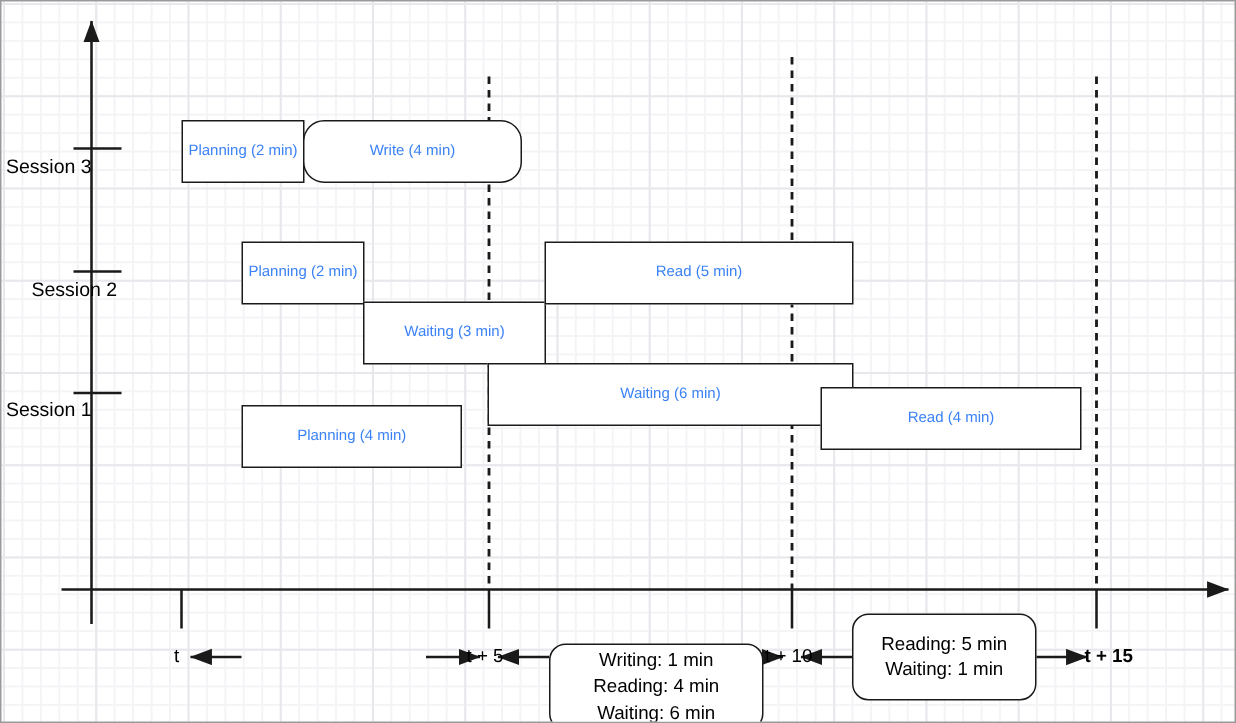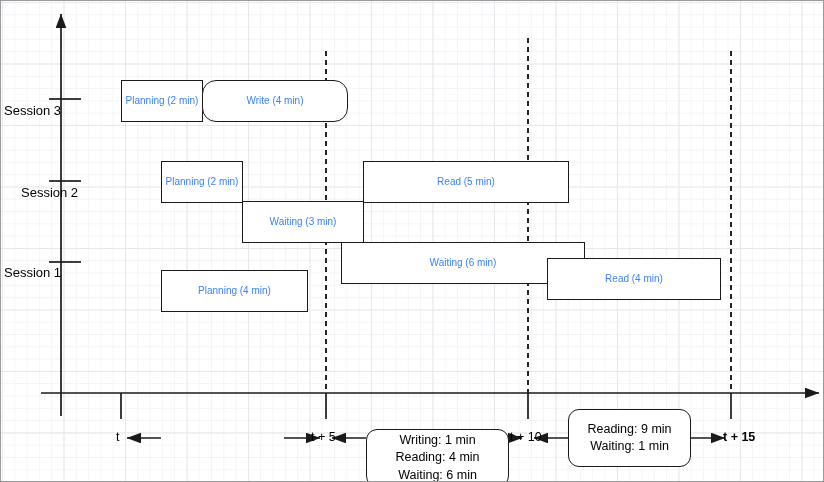--- a/index.html
+++ b/index.html
@@ -148,34 +148,34 @@
   </div>
 
   <div>
     <div class="seg" style="left:160px; top:160px; width:82px; height:42px;">Planning (2 min)</div>
     <div class="seg" style="left:241px; top:160px; width:122px; height:42px;margin-top:40px;">Waiting (3 min)</div>
     <div class="seg" style="left:362px; top:160px; width:206px; height:42px;">Read (5 min)</div>
   </div>
 
   <div>
     <div class="seg" style="left:160px; top:241px; width:147px; height:42px;margin-top:28px;">Planning (4 min)</div>
-    <div class="seg" style="left:340px; top:241px; width:244px; height:42px;">Waiting (6 min)</div>
+    <div class="seg" style="left:324px; top:241px; width:244px; height:42px;">Waiting (6 min)</div>
     <div class="seg" style="left:546px; top:241px; width:174px; height:42px;margin-top:16px;">Read (4 min)</div>
   </div>
 
   <div class="tick-label" style="left:115px; top:430px;">t</div>
   <div class="tick-label" style="left:310px; top:430px;">t + 5</div>
   <div class="tick-label" style="left:509px; top:430px;">t + 10</div>
   <div class="tick-label" style="left:722px; top:430px;font-weight:bold;">t + 15</div>
 
 
   <div class="callout" style="left:365px; top:428px; width:143px; height:58px;">
     <span>Writing: 1 min</span>
     <span>Reading: 4 min</span>
     <span>Waiting: 6 min</span>
   </div>
 
   <div class="callout" style="left:567px; top:408px; width:123px; height:58px;">
-    <span>Reading: 9 min</span>
+    <span>Reading: 5 min</span>
     <span>Waiting: 1 min</span>
   </div>
 
 </div>
 
 </body></html>

